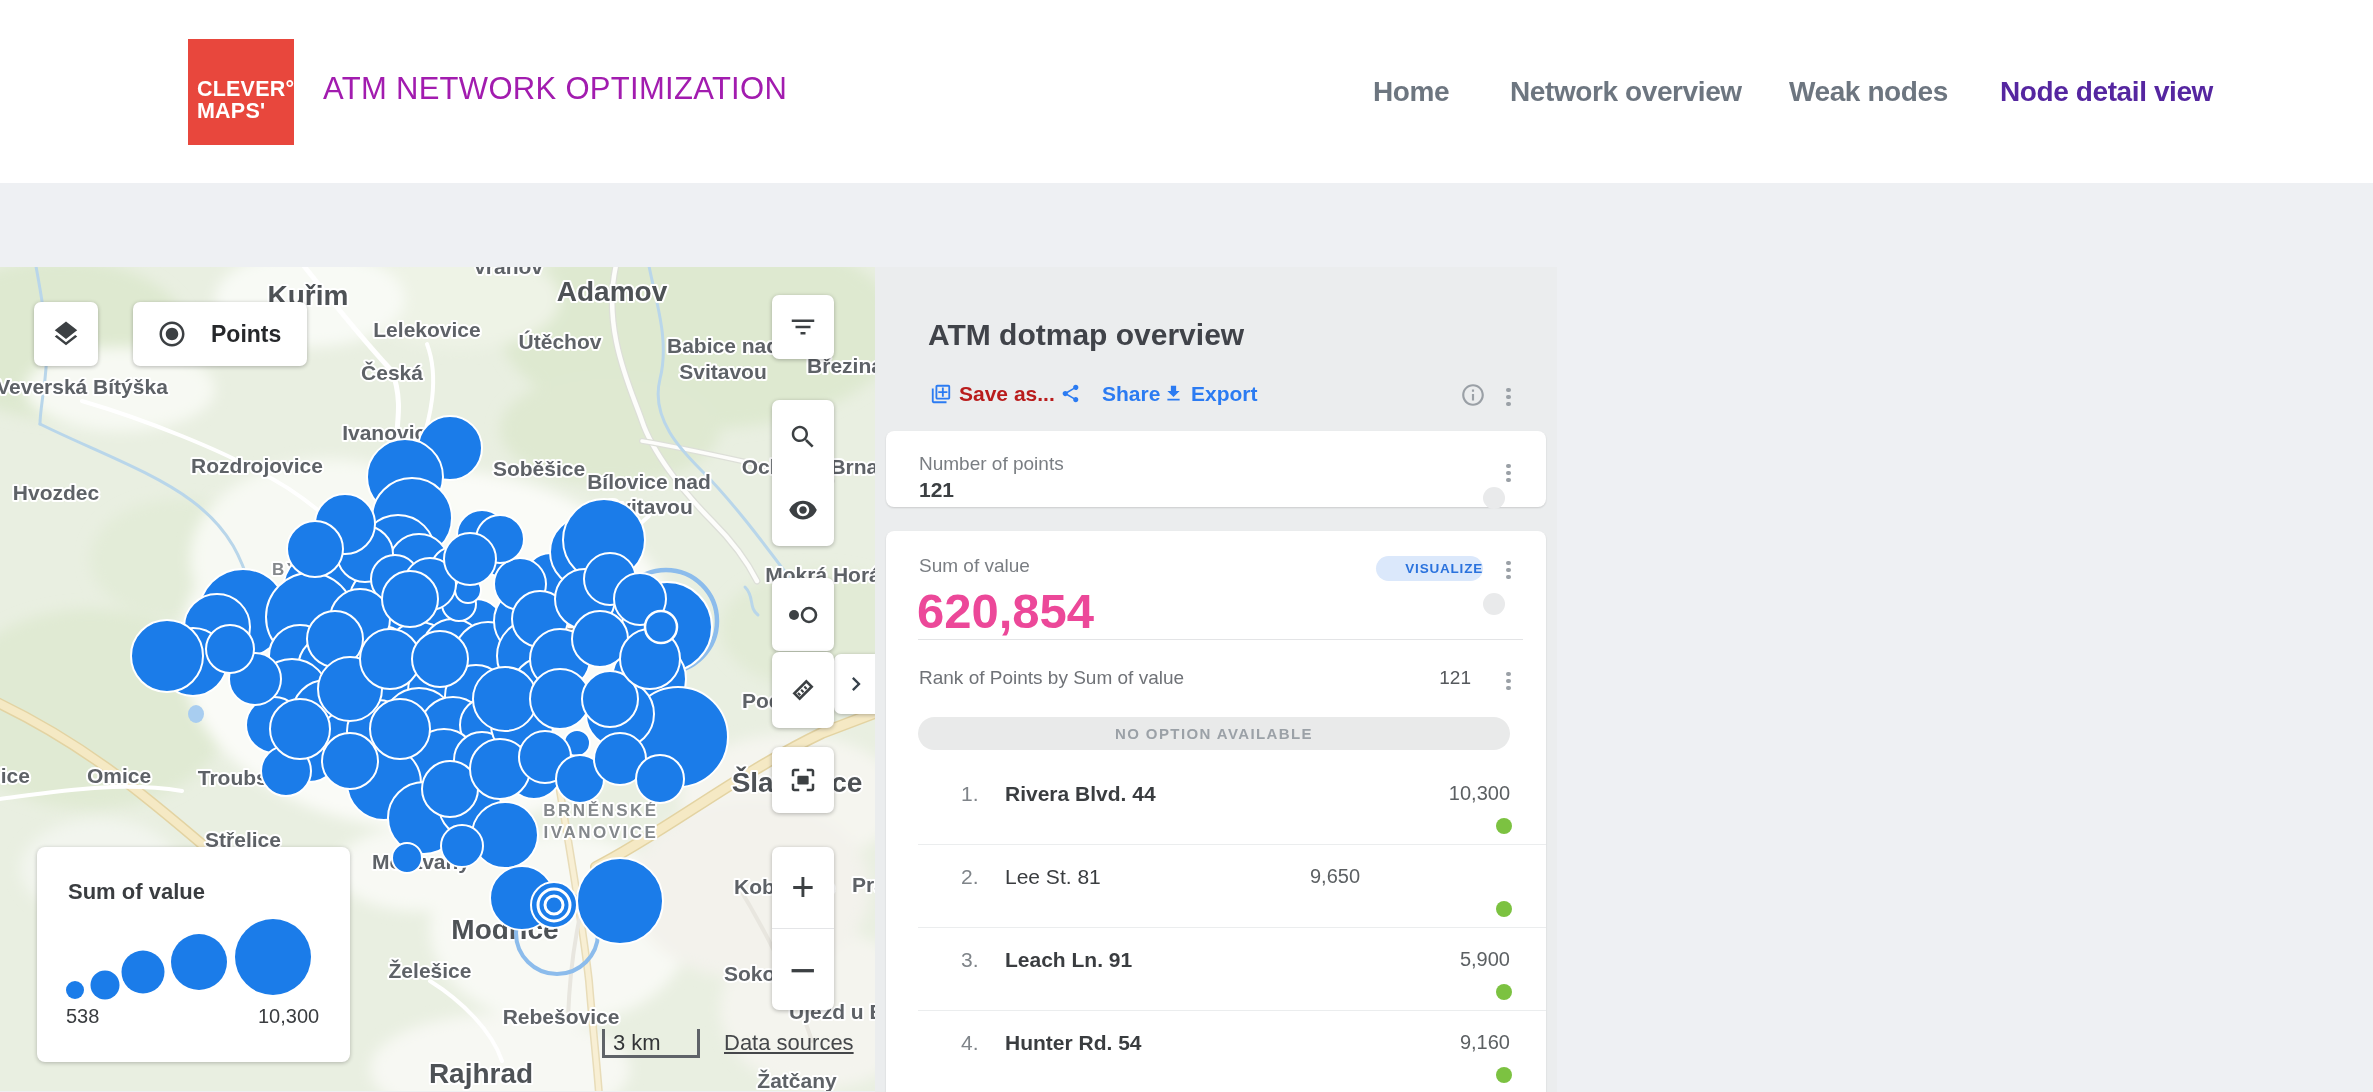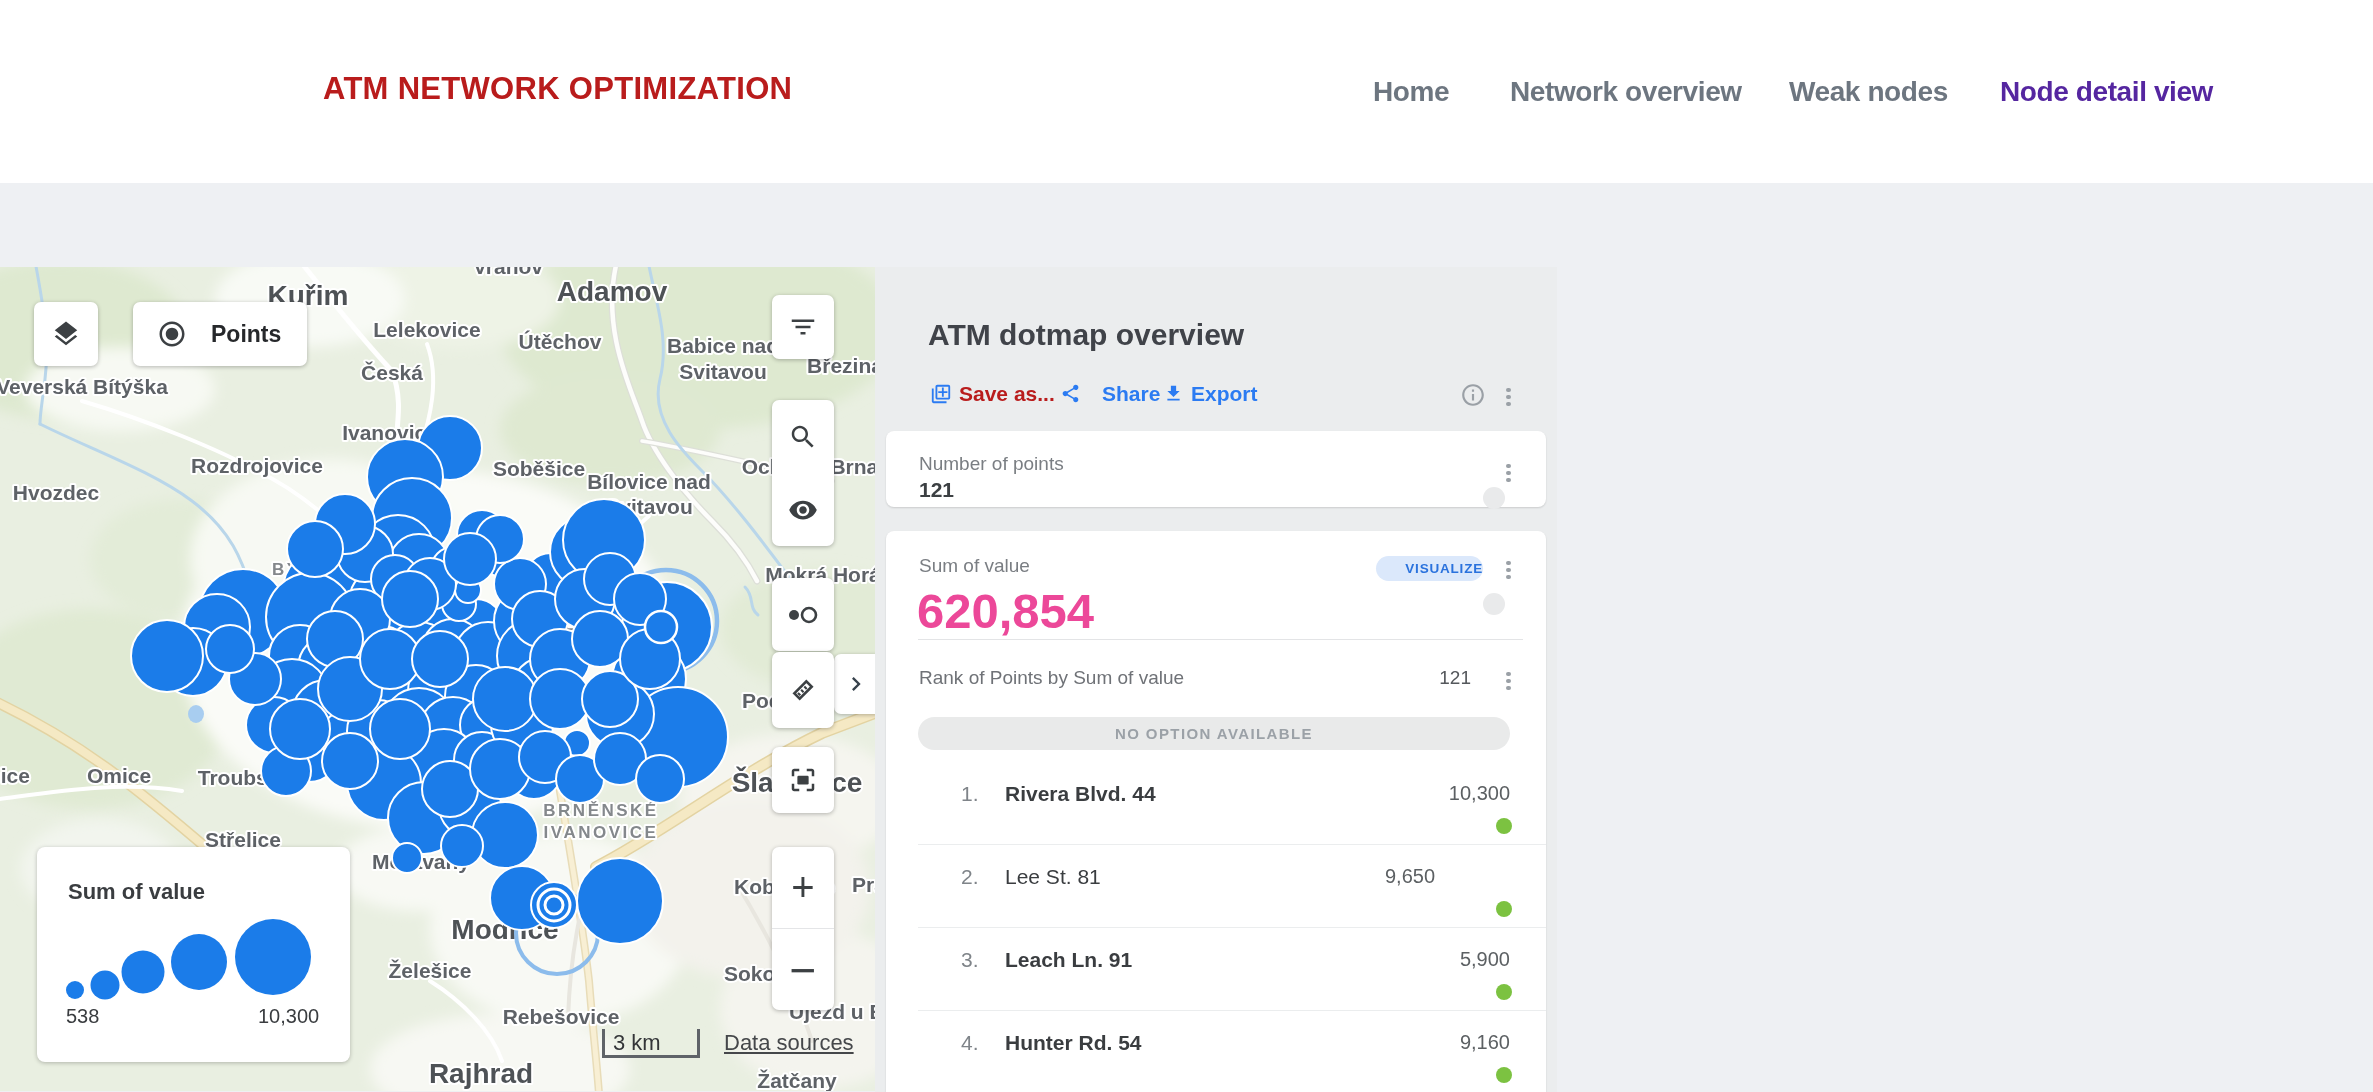--- a/index.html
+++ b/index.html
@@ -4,21 +4,22 @@
 *{margin:0;padding:0;box-sizing:border-box}
 html,body{width:2373px;height:1092px;overflow:hidden;background:#eef0f3;font-family:"Liberation Sans",sans-serif}
 .abs{position:absolute}
 .card{position:absolute;background:#fff;border-radius:8px;box-shadow:0 1px 3px rgba(0,0,0,.18)}
 .mbtn{position:absolute;background:#fff;border-radius:7px;box-shadow:0 1px 4px rgba(0,0,0,.28);display:flex;align-items:center;justify-content:center}
 .kebab i{display:block;width:4.5px;height:4.5px;border-radius:50%;background:#9aa0a6;margin:2.6px auto}
 </style></head>
 <body>
 
 <div class="abs" style="left:0;top:0;width:2373px;height:183px;background:#fff">
-  <div class="abs" style="left:323px;top:71px;font-size:31px;font-weight:700;color:#b91c1c;letter-spacing:.3px">ATM NETWORK OPTIMIZATION</div>
+  <div class="abs" style="left:188px;top:39px;width:106px;height:106px;background:#e8473d;color:#fff;font-weight:700;font-size:21.5px;line-height:22px;padding:39px 0 0 9px;letter-spacing:.2px">CLEVER°<br>MAPS'</div>
+  <div class="abs" style="left:323px;top:71px;font-size:31px;font-weight:400;color:#a21caf;letter-spacing:.3px">ATM NETWORK OPTIMIZATION</div>
   <div class="abs" style="left:1373px;top:76px;font-size:28px;font-weight:700;color:#6d7680;letter-spacing:-0.4px">Home</div>
   <div class="abs" style="left:1510px;top:76px;font-size:28px;font-weight:700;color:#6d7680;letter-spacing:-0.4px">Network overview</div>
   <div class="abs" style="left:1789px;top:76px;font-size:28px;font-weight:700;color:#6d7680;letter-spacing:-0.4px">Weak nodes</div>
   <div class="abs" style="left:2000px;top:76px;font-size:28px;font-weight:700;color:#5526a0;letter-spacing:-0.4px">Node detail view</div>
 </div>
 
 <div class="abs" style="left:0;top:267px;width:875px;height:825px;overflow:hidden">
 <svg width="875" height="824" viewBox="0 0 875 824" style="position:absolute;left:0;top:0">
 <defs>
   <filter id="soft" x="-40%" y="-40%" width="180%" height="180%">
@@ -357,21 +358,21 @@
     </div>
   <div style="position:absolute;left:32px;top:186px;width:592px;height:33px;background:#e9eaea;border-radius:17px;text-align:center;line-height:33px;font-size:15px;font-weight:700;color:#9ba1a7;letter-spacing:1.4px">NO OPTION AVAILABLE</div>
 </div>
 <div class="abs" style="left:961px;top:782px;width:30px;font-size:21px;color:#7f8489">1.</div>
 <div class="abs" style="left:1005px;top:782px;font-size:21px;font-weight:700;color:#3a3d40">Rivera Blvd. 44</div>
 <div class="abs" style="left:1310px;top:782px;width:200px;text-align:right;font-size:20px;color:#5c6063">10,300</div>
 <div class="abs" style="left:1496px;top:818px;width:16px;height:16px;border-radius:50%;background:#7cc241"></div>
 <div class="abs" style="left:918px;top:844px;width:628px;height:1px;background:#ebedee"></div>
 <div class="abs" style="left:961px;top:865px;width:30px;font-size:21px;color:#7f8489">2.</div>
 <div class="abs" style="left:1005px;top:865px;font-size:21px;font-weight:400;color:#3a3d40">Lee St. 81</div>
-<div class="abs" style="left:1310px;top:865px;width:200px;text-align:center;font-size:20px;color:#5c6063">9,650</div>
+<div class="abs" style="left:1310px;top:865px;width:200px;text-align:left;font-size:20px;color:#5c6063">9,650</div>
 <div class="abs" style="left:1496px;top:901px;width:16px;height:16px;border-radius:50%;background:#7cc241"></div>
 <div class="abs" style="left:918px;top:927px;width:628px;height:1px;background:#ebedee"></div>
 <div class="abs" style="left:961px;top:948px;width:30px;font-size:21px;color:#7f8489">3.</div>
 <div class="abs" style="left:1005px;top:948px;font-size:21px;font-weight:700;color:#3a3d40">Leach Ln. 91</div>
 <div class="abs" style="left:1310px;top:948px;width:200px;text-align:right;font-size:20px;color:#5c6063">5,900</div>
 <div class="abs" style="left:1496px;top:984px;width:16px;height:16px;border-radius:50%;background:#7cc241"></div>
 <div class="abs" style="left:918px;top:1010px;width:628px;height:1px;background:#ebedee"></div>
 <div class="abs" style="left:961px;top:1031px;width:30px;font-size:21px;color:#7f8489">4.</div>
 <div class="abs" style="left:1005px;top:1031px;font-size:21px;font-weight:700;color:#3a3d40">Hunter Rd. 54</div>
 <div class="abs" style="left:1310px;top:1031px;width:200px;text-align:right;font-size:20px;color:#5c6063">9,160</div>

